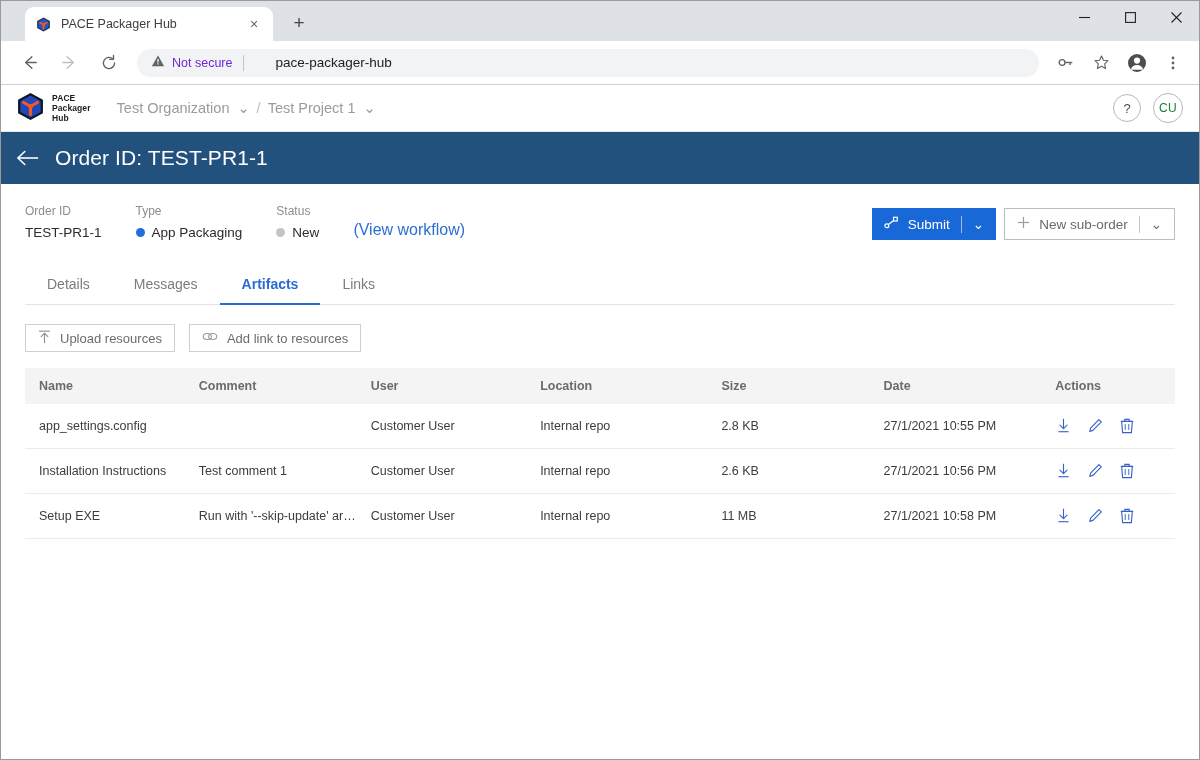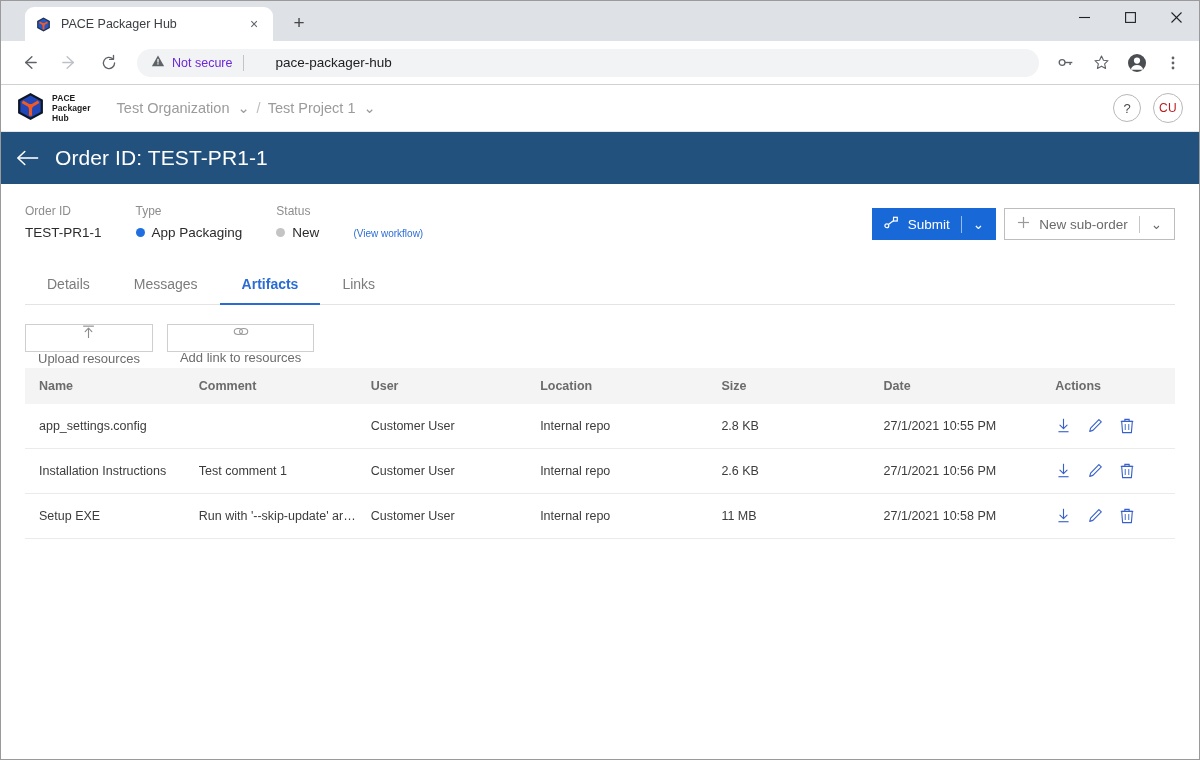--- a/index.html
+++ b/index.html
@@ -119,21 +119,21 @@
   .circle-btn {
     width: 28px; height: 28px; border-radius: 50%;
     border: 1px solid #b8b8b8; background: #fff;
     display: flex; align-items: center; justify-content: center;
     font-size: 13px; color: #4a4a4a;
   }
   .avatar {
     width: 30px; height: 30px; border-radius: 50%;
     border: 1px solid #b8b8b8; background: #fff;
     display: flex; align-items: center; justify-content: center;
-    font-size: 12px; color: #b91c1c; letter-spacing: .3px;
+    font-size: 12px; color: #15803d; letter-spacing: .3px;
   }
 
   
   .title-bar {
     height: 52px; background: #22517d;
     display: flex; align-items: stretch;
     flex: 0 0 52px;
   }
   .back-arrow {
     width: 54px; display: flex; align-items: center; justify-content: center;
@@ -154,21 +154,21 @@
 
   
   .page { flex: 1; padding: 20px 24px 0 24px; position: relative; }
 
   .meta-row { display: flex; align-items: flex-start; }
   .meta-field { margin-right: 34px; }
   .meta-label { font-size: 12px; color: #8d8d8d; margin-bottom: 7px; }
   .meta-value { font-size: 13.5px; color: #2b2b2b; display: flex; align-items: center; gap: 7px; }
   .dot { width: 9px; height: 9px; border-radius: 50%; display: inline-block; }
   .workflow-link {
-    font-size: 10px; color: #2c6ed5; align-self: flex-end; margin-bottom: 1px;
+    font-size: 16px; color: #2c6ed5; align-self: flex-end; margin-bottom: 1px;
   }
   .meta-actions { margin-left: auto; display: flex; gap: 8px; align-items: flex-start; padding-top: 4px; }
   .btn-primary {
     height: 32px; background: #1868d8; color: #fff;
     display: flex; align-items: center; gap: 9px;
     padding: 0 12px; font-size: 13.5px; border: none;
   }
   .btn-secondary {
     height: 32px; background: #fff; color: #6a6a6a;
     border: 1px solid #bdbdbd;
@@ -189,21 +189,21 @@
     border-bottom: 2px solid transparent;
     margin-bottom: -1px;
   }
   .subtab.active { color: #2b6cd4; font-weight: bold; border-bottom-color: #2b6cd4; }
 
   
   .res-toolbar { display: flex; gap: 14px; margin-top: 19px; }
   .res-btn {
     height: 28px; background: #fff; border: 1px solid #cfcfcf;
     display: flex; align-items: center; gap: 9px;
-    padding: 0 12px; font-size: 13px; color: #6c6c6c; flex-direction: column;
+    padding: 0 12px; font-size: 13px; color: #6c6c6c;
   }
 
   
   table.artifacts { width: 100%; border-collapse: collapse; margin-top: 16px; }
   table.artifacts thead th {
     background: #f4f4f4; text-align: left;
     font-size: 12.5px; font-weight: bold; color: #6b6b6b;
     padding: 11px 0 11px 0; height: 34px;
   }
   table.artifacts tbody td {

